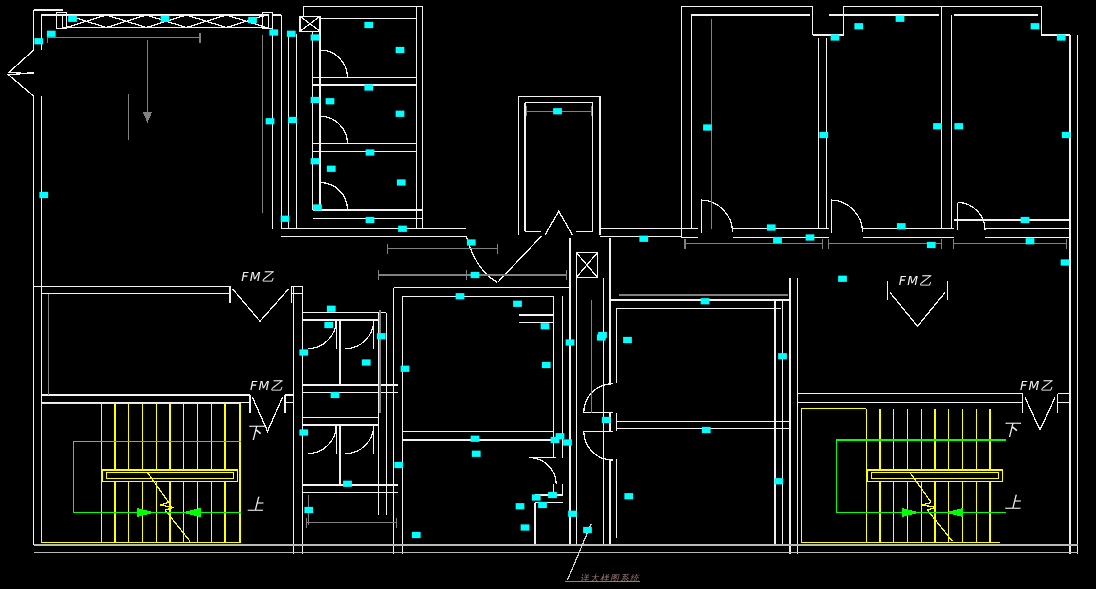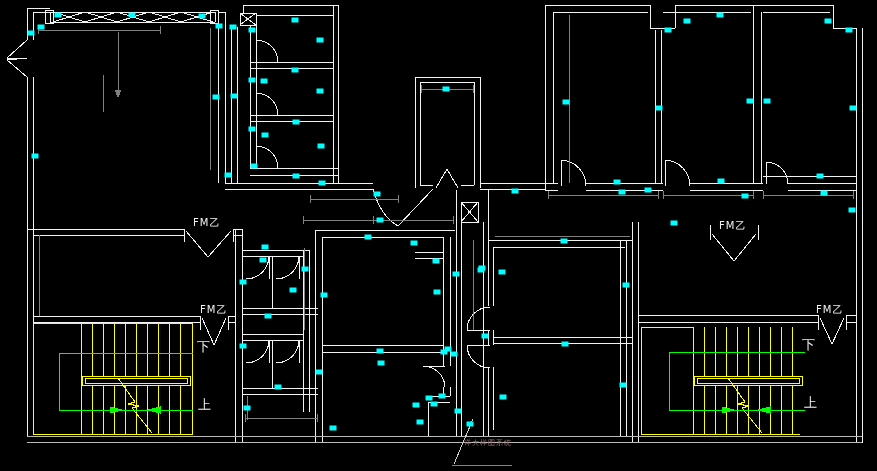--- a/index.html
+++ b/index.html
@@ -1,18 +1,19 @@
 <!DOCTYPE html>
 <html><head>
 <meta charset="utf-8">
 <style>
   html,body{margin:0;padding:0;background:#000;}
   #cad-canvas{
     position:relative;width:877px;height:471px;background:#000;overflow:hidden;
     font-family:"DejaVu Sans",sans-serif;
+    font-style:italic;
   }
   #plan-svg{position:absolute;left:0;top:0;}
   .lbl{position:absolute;color:#f2f2f2;white-space:nowrap;line-height:1;
        transform:translate(0,0);font-family:"DejaVu Sans",sans-serif;}
   .lbl.fm{font-size:10px;letter-spacing:1px;}
   .lbl.dir{font-size:13px;}
   .lbl.note{font-size:7px;color:#a07878;letter-spacing:1px;}
   .grip{position:absolute;width:7px;height:5px;background:#00ffff;
         transform:translate(-50%,-50%);}
 </style>
@@ -262,14 +263,14 @@
   <div class="lbl fm" style="left: 193px; top: 218px;">FM乙</div>
   <div class="lbl fm" style="left: 200px; top: 305px;">FM乙</div>
   <div class="lbl fm" style="left: 719px; top: 221px;">FM乙</div>
   <div class="lbl fm" style="left: 816px; top: 305px;">FM乙</div>
 
   <div class="lbl dir" style="left: 197px; top: 340px;">下</div>
   <div class="lbl dir" style="left: 198px; top: 398px;">上</div>
   <div class="lbl dir" style="left: 802px; top: 338px;">下</div>
   <div class="lbl dir" style="left: 804px; top: 396px;">上</div>
 
-  <div class="lbl note" style="left: 464px; top: 440px;">详大样图系统</div>
+  <div class="lbl note" style="left: 464px; top: 460px;">详大样图系统</div>
 </div>
 
 </body></html>

